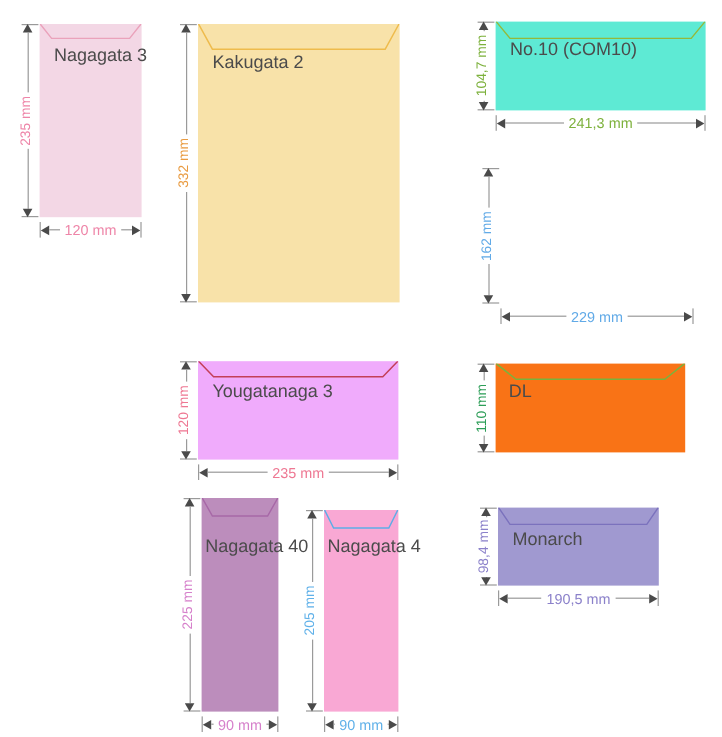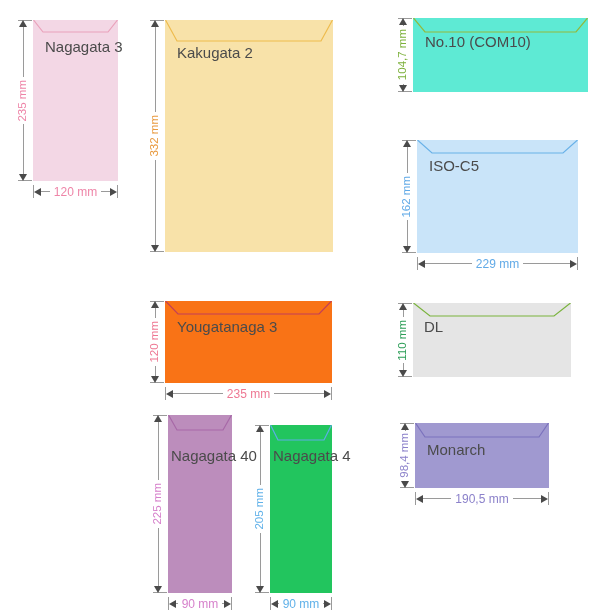--- a/index.html
+++ b/index.html
@@ -125,49 +125,52 @@
       </div>
       <div class="tick-h" style="left:398px;top:18px;width:14px"></div>
       <div class="tick-h" style="left:398px;top:91px;width:14px"></div>
       <div class="vdim" style="left:396px;top:18px;height:74px">
         <span class="ah up"></span>
         <span class="vseg"></span>
         <span class="vtext" style="color:#7db13c">104,7 mm</span>
         <span class="vseg"></span>
         <span class="ah down"></span>
       </div>
-    </div>
-    <div class="env-group">
-      <div class="env-body" style="left:417px;top:140px;width:161px;height:113px;background:#c9e4f9">
-        <svg class="env-flap" width="161" height="15">
-          <polyline points="0.5,0 15,13 146,13 160.5,0" fill="none" stroke="#69b1e8" stroke-width="1.2"></polyline>
-        </svg>
-        <span class="env-label" style="left:12px;top:17px">ISO-C5</span>
-      </div>
+      <div class="hdim" style="left:413px;top:96px;width:175px">
+        <span class="bar"></span>
+        <span class="ah left"></span>
+        <span class="hseg"></span>
+        <span class="htext" style="color:#7db13c">241,3 mm</span>
+        <span class="hseg"></span>
+        <span class="ah right"></span>
+        <span class="bar"></span>
+      </div>
+    </div>
+    <div class="env-group">
       <div class="tick-h" style="left:402px;top:140px;width:14px"></div>
       <div class="tick-h" style="left:402px;top:252px;width:14px"></div>
       <div class="vdim" style="left:400px;top:140px;height:113px">
         <span class="ah up"></span>
         <span class="vseg"></span>
         <span class="vtext" style="color:#61aae7">162 mm</span>
         <span class="vseg"></span>
         <span class="ah down"></span>
       </div>
       <div class="hdim" style="left:417px;top:257px;width:161px">
         <span class="bar"></span>
         <span class="ah left"></span>
         <span class="hseg"></span>
         <span class="htext" style="color:#61aae7">229 mm</span>
         <span class="hseg"></span>
         <span class="ah right"></span>
         <span class="bar"></span>
       </div>
     </div>
     <div class="env-group">
-      <div class="env-body" style="left:165px;top:301px;width:167px;height:82px;background:#f97316">
+      <div class="env-body" style="left:165px;top:301px;width:167px;height:82px;background:#f0abfc">
         <svg class="env-flap" width="167" height="15">
           <polyline points="0.5,0 13,13 154,13 166.5,0" fill="none" stroke="#c33f58" stroke-width="1.2"></polyline>
         </svg>
         <span class="env-label" style="left:12px;top:17px">Yougatanaga 3</span>
       </div>
       <div class="tick-h" style="left:150px;top:301px;width:14px"></div>
       <div class="tick-h" style="left:150px;top:382px;width:14px"></div>
       <div class="vdim" style="left:148px;top:301px;height:82px">
         <span class="ah up"></span>
         <span class="vseg"></span>
@@ -179,21 +182,21 @@
         <span class="bar"></span>
         <span class="ah left"></span>
         <span class="hseg"></span>
         <span class="htext" style="color:#ee7893">235 mm</span>
         <span class="hseg"></span>
         <span class="ah right"></span>
         <span class="bar"></span>
       </div>
     </div>
     <div class="env-group">
-      <div class="env-body" style="left:413px;top:303px;width:158px;height:74px;background:#e5e5e5">
+      <div class="env-body" style="left:413px;top:303px;width:158px;height:74px;background:#f97316">
         <svg class="env-flap" width="158" height="15">
           <polyline points="0.5,0 17,13 141,13 157.5,0" fill="none" stroke="#7ab33d" stroke-width="1.2"></polyline>
         </svg>
         <span class="env-label" style="left:11px;top:15px">DL</span>
       </div>
       <div class="tick-h" style="left:398px;top:303px;width:14px"></div>
       <div class="tick-h" style="left:398px;top:376px;width:14px"></div>
       <div class="vdim" style="left:396px;top:303px;height:74px">
         <span class="ah up"></span>
         <span class="vseg"></span>
@@ -222,21 +225,21 @@
         <span class="bar"></span>
         <span class="ah left"></span>
         <span class="hseg"></span>
         <span class="htext" style="color:#d680cb">90 mm</span>
         <span class="hseg"></span>
         <span class="ah right"></span>
         <span class="bar"></span>
       </div>
     </div>
     <div class="env-group">
-      <div class="env-body" style="left:270px;top:425px;width:62px;height:168px;background:#22c55e">
+      <div class="env-body" style="left:270px;top:425px;width:62px;height:168px;background:#f9a8d4">
         <svg class="env-flap" width="62" height="17">
           <polyline points="0.5,0 8,15 54,15 61.5,0" fill="none" stroke="#5dade6" stroke-width="1.2"></polyline>
         </svg>
         <span class="env-label" style="left:3px;top:22px">Nagagata 4</span>
       </div>
       <div class="tick-h" style="left:255px;top:425px;width:14px"></div>
       <div class="tick-h" style="left:255px;top:592px;width:14px"></div>
       <div class="vdim" style="left:253px;top:425px;height:168px">
         <span class="ah up"></span>
         <span class="vseg"></span>

